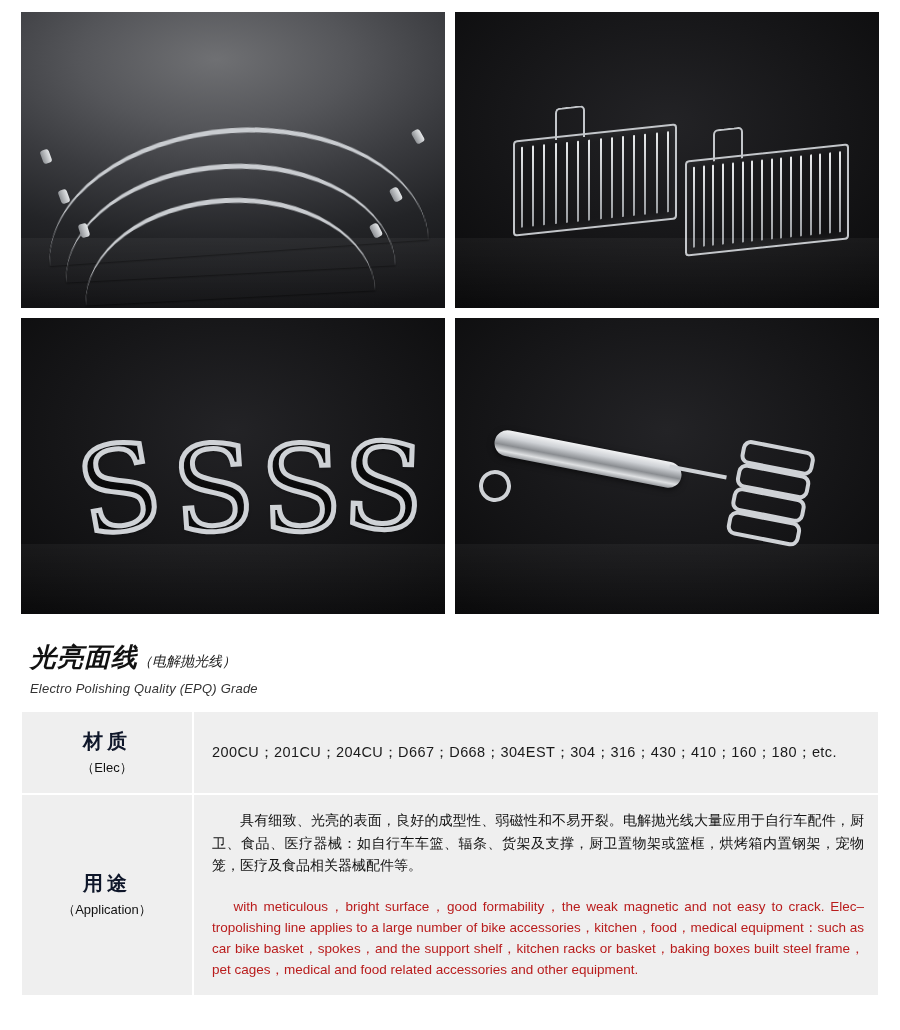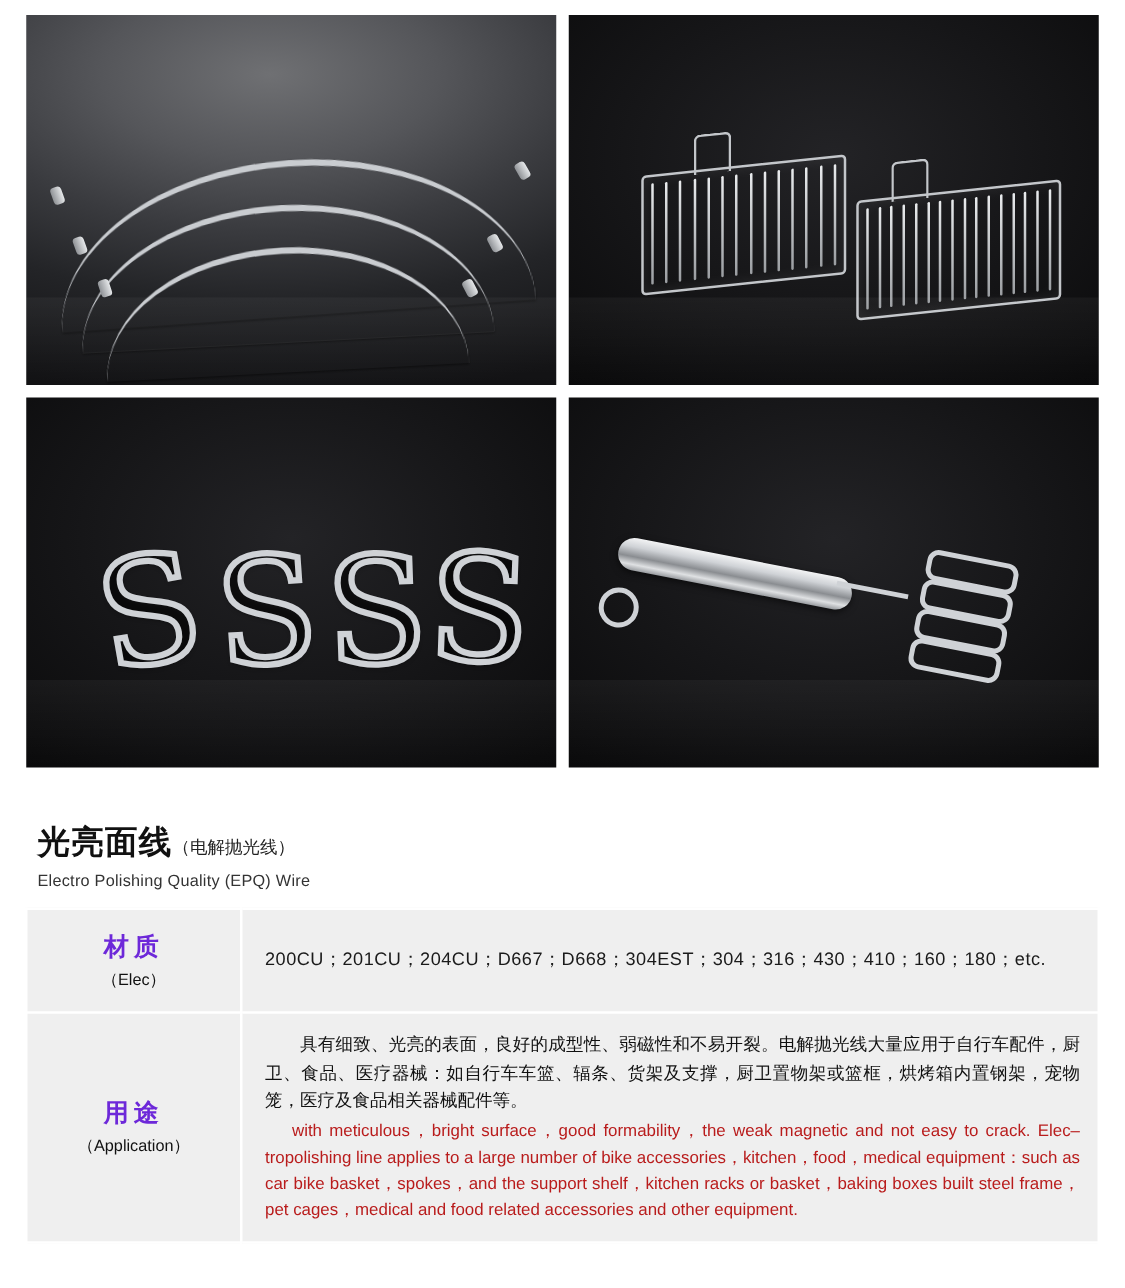--- a/index.html
+++ b/index.html
@@ -147,21 +147,22 @@
   .masher-neck {
     position: absolute;
     left: 214px; top: 152px;
     width: 58px; height: 4px;
     background: #cfd2d6;
     transform: rotate(11deg);
   }
 
   
   .title-block {
-    margin: 42px 0 0 18px;
+    margin: 26px 0 0 18px;
+    font-style: italic;
   }
   .title-cn {
     font-family: "DejaVu Sans", sans-serif;
     font-size: 26px;
     font-weight: bold;
     color: #111;
     letter-spacing: 1px;
     display: inline;
   }
   .title-cn-sub {
@@ -193,21 +194,21 @@
   .spec-label {
     width: 158px;
     text-align: center;
     padding: 16px 6px;
     background: #ebebeb;
   }
   .spec-label .lbl-cn {
     font-family: "DejaVu Sans", sans-serif;
     font-size: 20px;
     font-weight: bold;
-    color: #6d28d9;
+    color: #0f172a;
     letter-spacing: 4px;
   }
   .spec-label .lbl-en {
     font-size: 13px;
     color: #111;
     margin-top: 4px;
   }
   .spec-value {
     padding: 14px 14px 14px 18px;
     font-size: 14.5px;
@@ -217,21 +218,21 @@
   .grade-value {
     letter-spacing: 0.4px;
     word-spacing: 2px;
   }
   .app-cn {
     font-family: "DejaVu Sans", sans-serif;
     font-size: 14px;
     line-height: 1.62;
     text-indent: 2em;
     color: #111;
-    margin: 0 0 2px 0;
+    margin: 0 0 20px 0;
     text-align: justify;
   }
   .app-en {
     font-size: 13.5px;
     line-height: 1.55;
     color: #b91c1c;
     margin: 0;
     text-indent: 1.6em;
     text-align: justify;
   }
@@ -320,21 +321,21 @@
       </div>
       <div class="refl"></div>
     </div>
 
   </div>
 
   <div class="title-block">
     <div>
       <span class="title-cn">光亮面线</span><span class="title-cn-sub">（电解抛光线）</span>
     </div>
-    <div class="title-en">Electro Polishing Quality (EPQ) Wire</div>
+    <div class="title-en">Electro Polishing Quality (EPQ) Grade</div>
   </div>
 
   <table class="spec-table">
     <tbody>
       <tr>
         <td class="spec-label">
           <div class="lbl-cn">材质</div>
           <div class="lbl-en">（Elec）</div>
         </td>
         <td class="spec-value">

